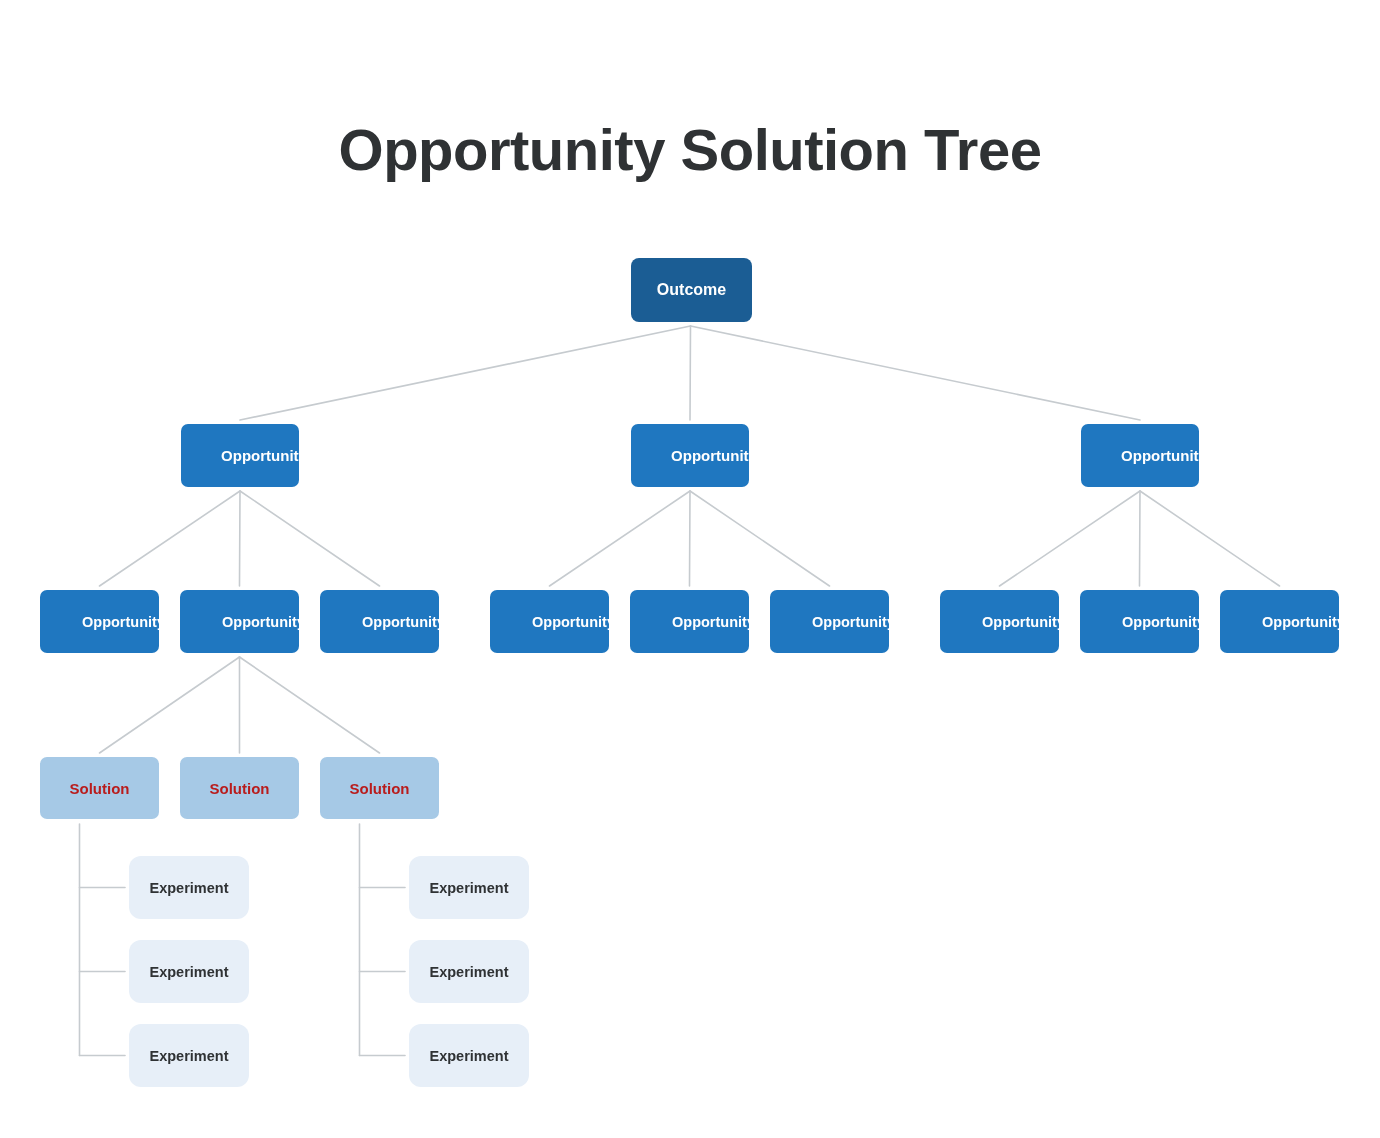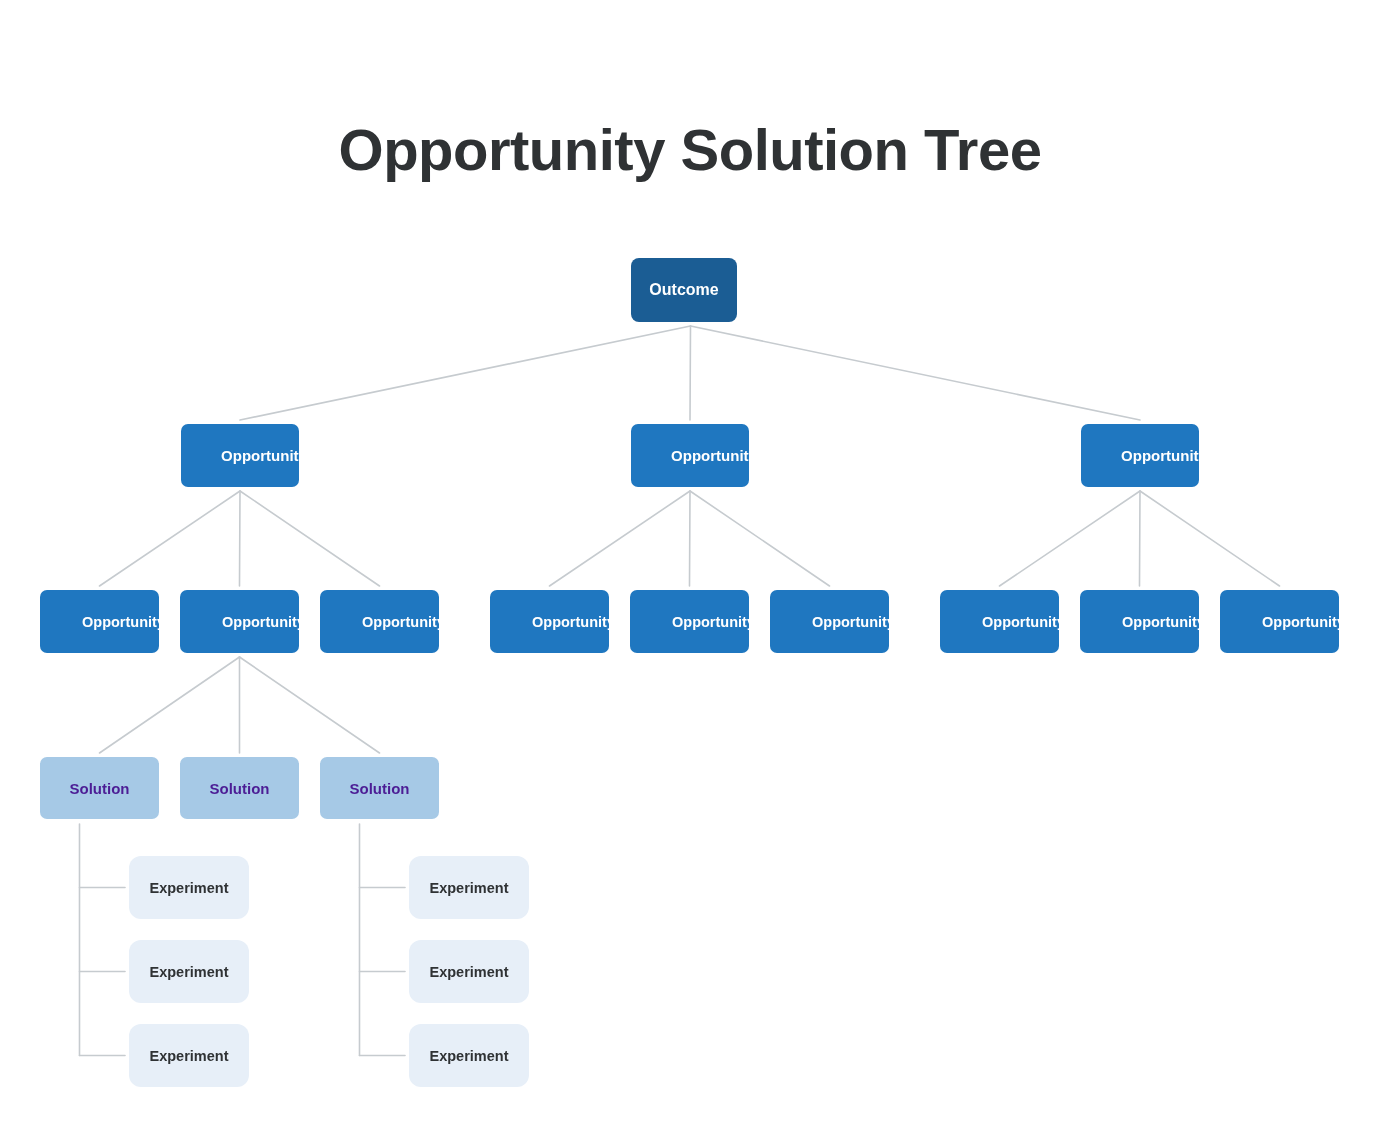--- a/index.html
+++ b/index.html
@@ -62,21 +62,21 @@
     background: #1f77c0;
     color: #ffffff;
     font-size: 15px;
     padding-left: 48px;
   }
   .node-opportunity.lvl2 {
     font-size: 14.5px;
   }
   .node-solution {
     background: #a6c9e6;
-    color: #4c1d95;
+    color: #b91c1c;
     font-size: 15px;
   }
   .node-experiment {
     background: #e7eff8;
     color: #2f3234;
     font-size: 14.5px;
     border-radius: 12px;
   }
   .logo {
     position: absolute;
@@ -136,21 +136,21 @@
       <line x1="79.5" y1="855.5" x2="125" y2="855.5" stroke="#c6cbcf" stroke-width="1.6" stroke-linecap="round"></line>
       <line x1="79.5" y1="939.5" x2="125" y2="939.5" stroke="#c6cbcf" stroke-width="1.6" stroke-linecap="round"></line>
       <line x1="79.5" y1="1023.5" x2="125" y2="1023.5" stroke="#c6cbcf" stroke-width="1.6" stroke-linecap="round"></line>
       <line x1="359.5" y1="792" x2="359.5" y2="1023.5" stroke="#c6cbcf" stroke-width="1.6" stroke-linecap="round"></line>
       <line x1="359.5" y1="855.5" x2="405" y2="855.5" stroke="#c6cbcf" stroke-width="1.6" stroke-linecap="round"></line>
       <line x1="359.5" y1="939.5" x2="405" y2="939.5" stroke="#c6cbcf" stroke-width="1.6" stroke-linecap="round"></line>
       <line x1="359.5" y1="1023.5" x2="405" y2="1023.5" stroke="#c6cbcf" stroke-width="1.6" stroke-linecap="round"></line>
     </svg>
 
   <div id="nodes">
-      <div class="node node-outcome" style="left: 631px; top: 226px; width: 106px; height: 64px;">
+      <div class="node node-outcome" style="left: 631px; top: 226px; width: 121px; height: 64px;">
         <span>Outcome</span>
       </div>
       <div class="node node-opportunity" style="left: 181px; top: 392px; width: 118px; height: 63px;">
         <span>Opportunity</span>
       </div>
       <div class="node node-opportunity" style="left: 631px; top: 392px; width: 118px; height: 63px;">
         <span>Opportunity</span>
       </div>
       <div class="node node-opportunity" style="left: 1081px; top: 392px; width: 118px; height: 63px;">
         <span>Opportunity</span>

